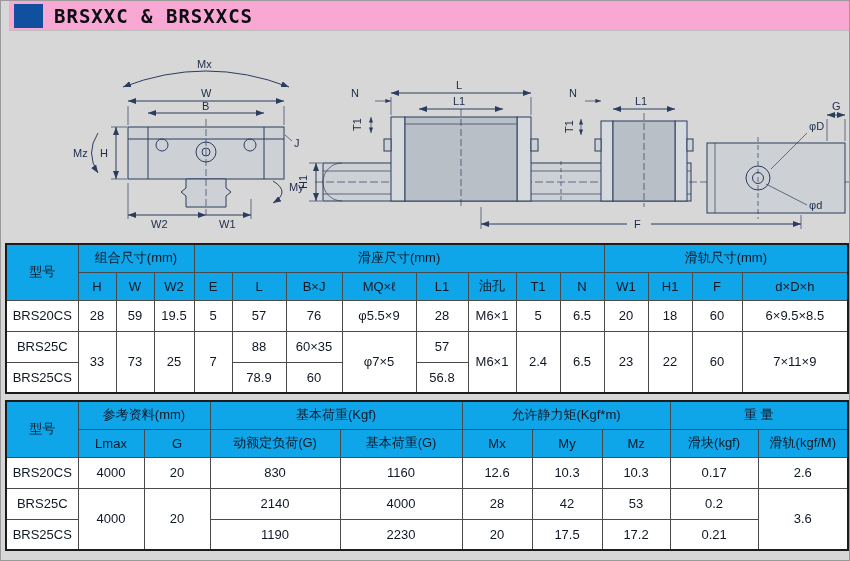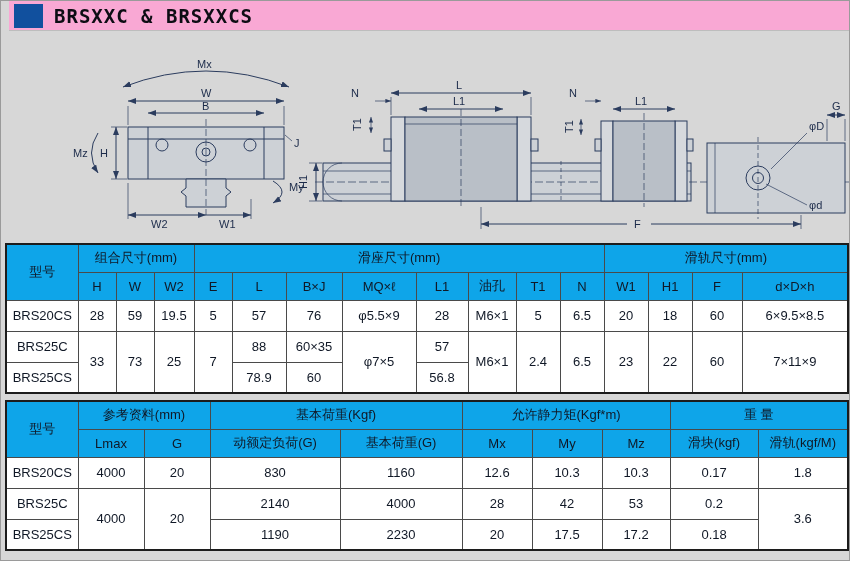--- a/index.html
+++ b/index.html
@@ -281,37 +281,37 @@
   <tr class="data">
     <td class="model">BRS20CS</td>
     <td>4000</td>
     <td>20</td>
     <td>830</td>
     <td>1160</td>
     <td>12.6</td>
     <td>10.3</td>
     <td>10.3</td>
     <td>0.17</td>
-    <td>1.8</td>
+    <td>2.6</td>
   </tr>
   <tr class="data">
     <td class="model">BRS25C</td>
     <td class="blue" rowspan="2">4000</td>
     <td class="blue" rowspan="2">20</td>
     <td class="blue">2140</td>
     <td class="blue">4000</td>
     <td class="blue">28</td>
     <td class="blue">42</td>
     <td class="blue">53</td>
     <td class="blue">0.2</td>
     <td class="blue" rowspan="2">3.6</td>
   </tr>
   <tr class="data">
     <td class="model">BRS25CS</td>
     <td class="blue">1190</td>
     <td class="blue">2230</td>
     <td class="blue">20</td>
     <td class="blue">17.5</td>
     <td class="blue">17.2</td>
-    <td class="blue">0.18</td>
+    <td class="blue">0.21</td>
   </tr>
 </tbody>
   </table>
 
 </body></html>

